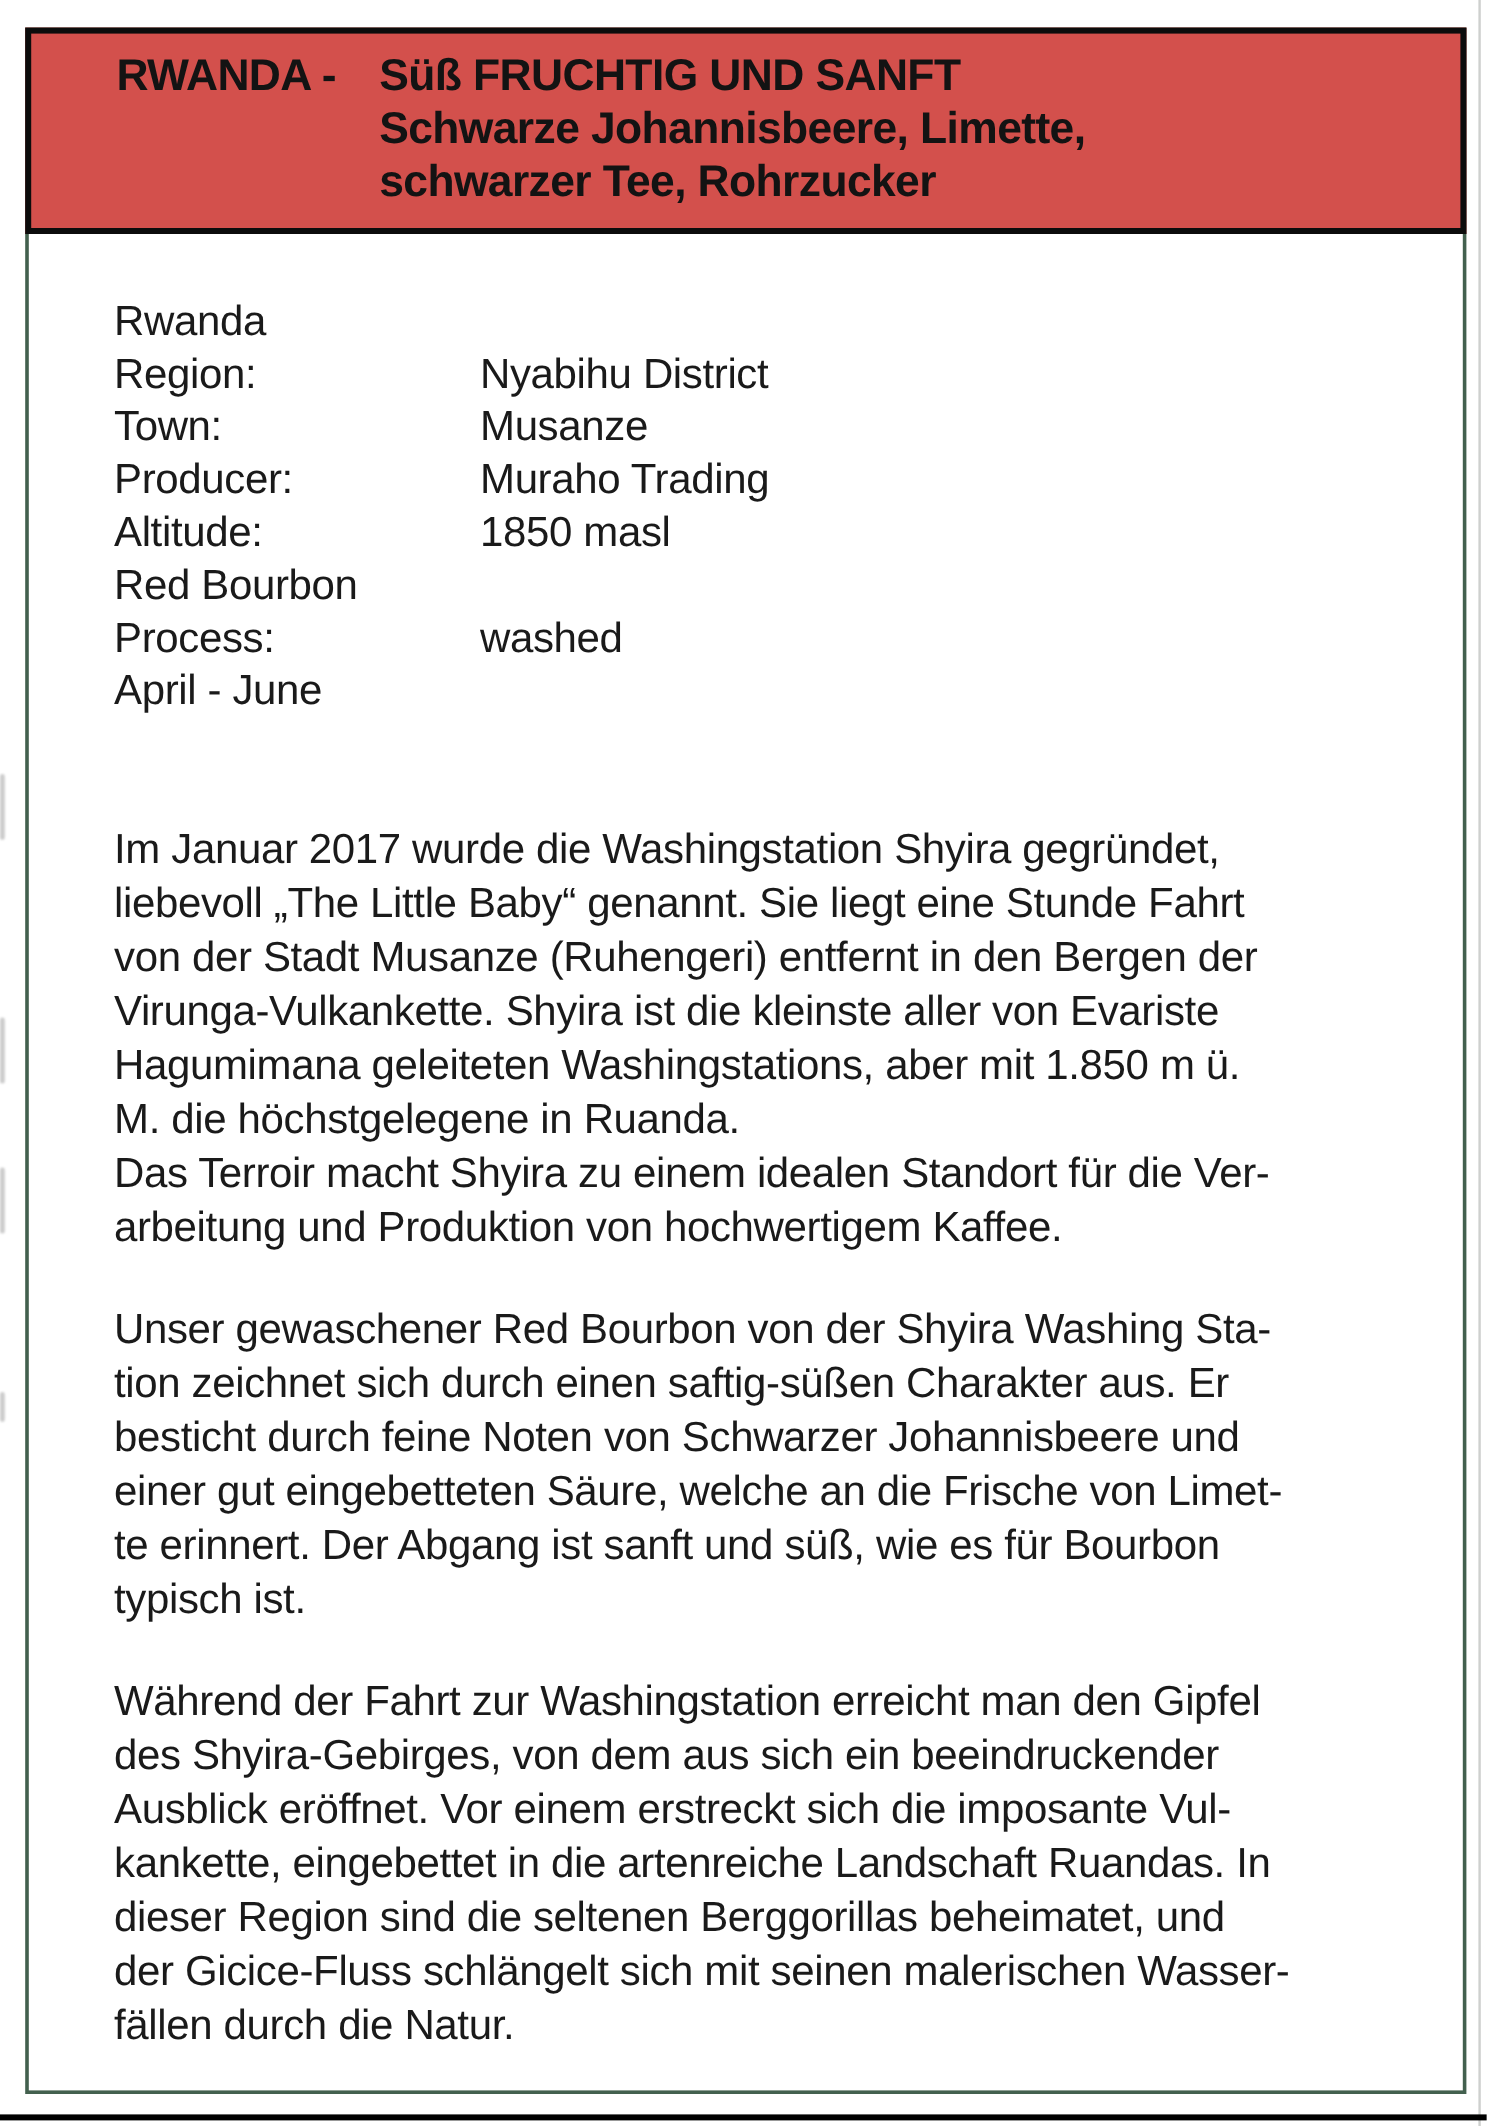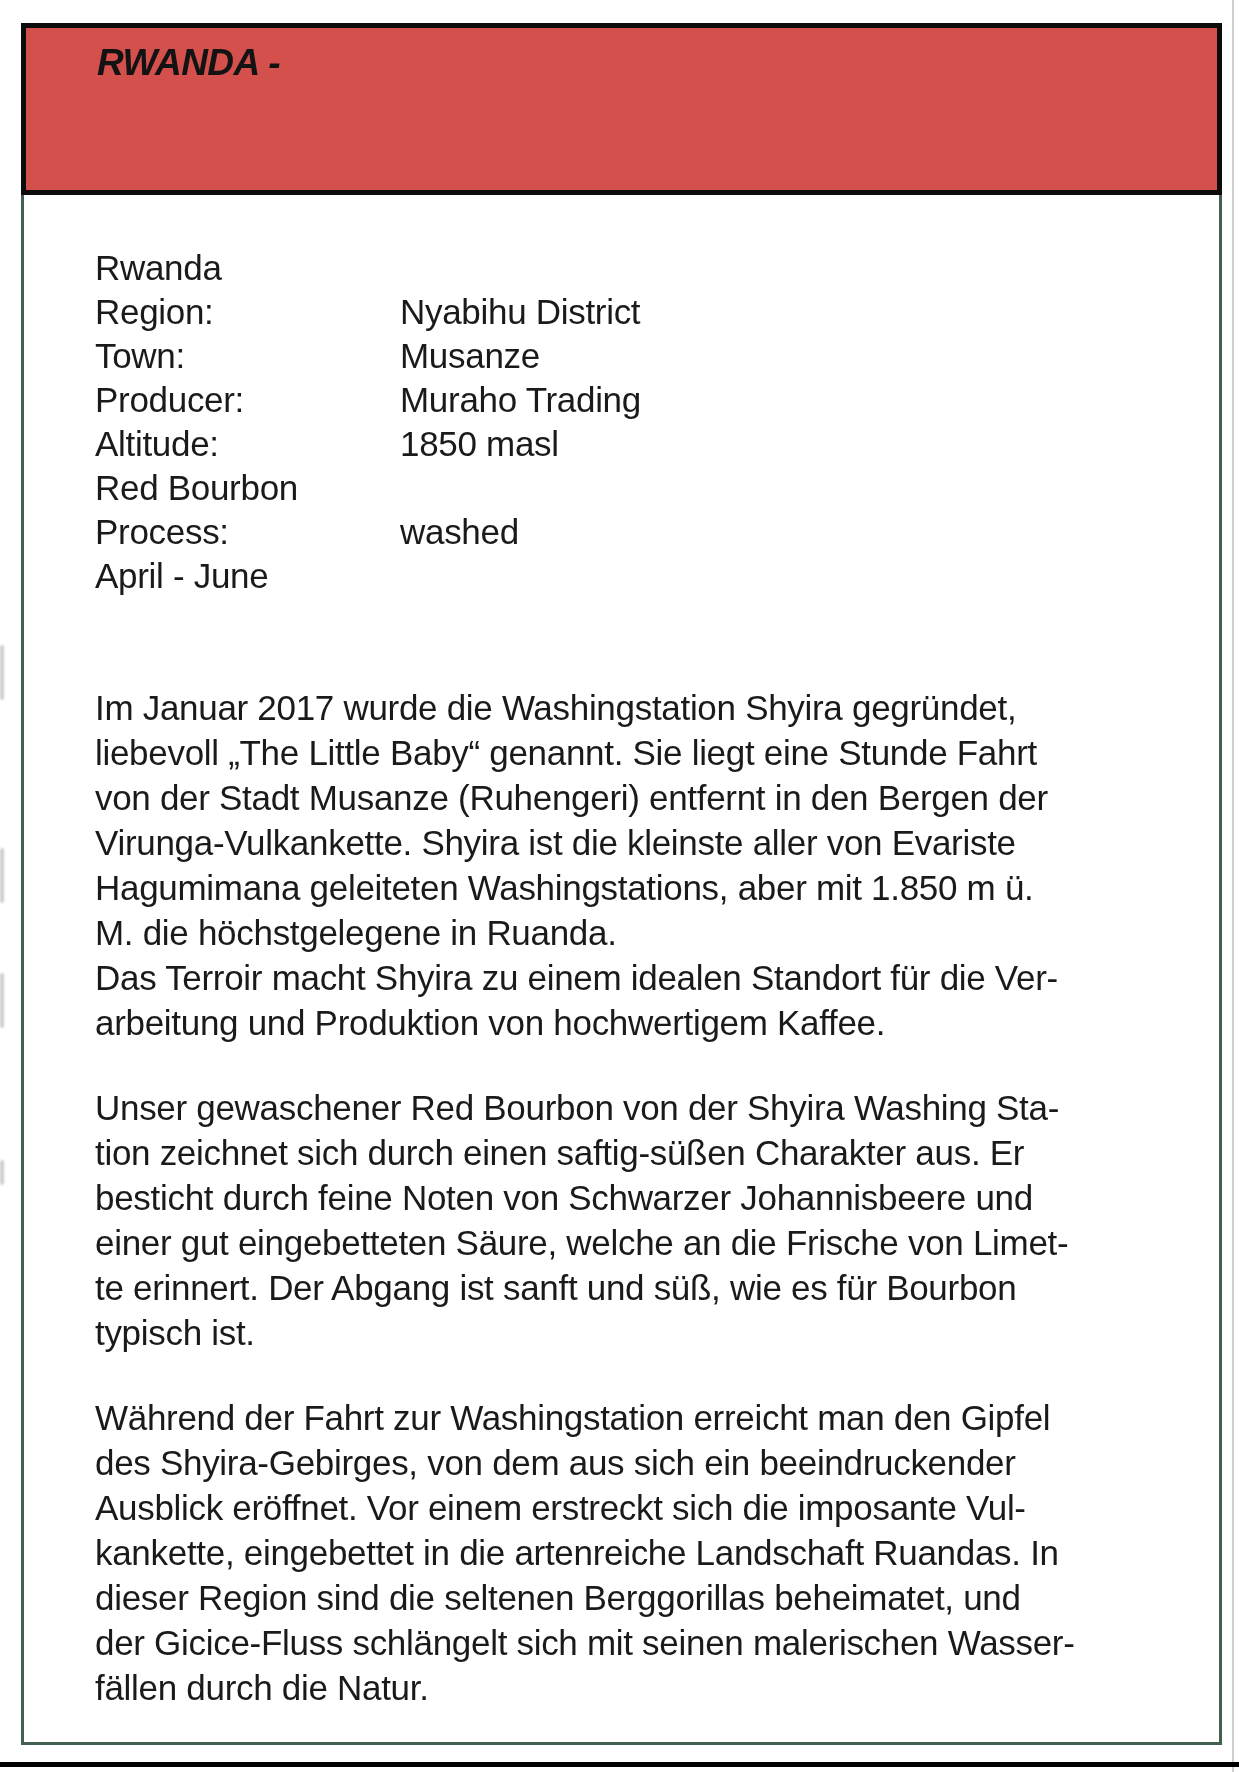--- a/index.html
+++ b/index.html
@@ -26,21 +26,20 @@
     border:3px solid var(--page_border);
     background:#ffffff;
   }
   
   .banner{
     position:absolute;left:21px;top:23px;
     width:1201px;height:172px;
     background:var(--banner_bg);
     border:5px solid var(--banner_border);
     z-index:2;
-    font-style:italic;
   }
   .banner-inner{
     display:flex;
     padding:13px 0 0 71px;
     font-weight:bold;
     font-size:37px;
     line-height:44px;
     letter-spacing:-0.5px;
     color:#131313;
   }
@@ -80,20 +79,23 @@
   .scan-mark.m4{top:1160px;height:25px;}
 </style>
 </head>
 <body>
 
 <div class="page-frame"></div>
 
 <div class="banner">
   <div class="banner-inner">
     <div class="banner-prefix">RWANDA -</div>
+    <div class="banner-lines">Süß FRUCHTIG UND SANFT
+Schwarze Johannisbeere, Limette,
+schwarzer Tee, Rohrzucker</div>
   </div>
 </div>
 
 <div class="facts">
 
     <div class="fact-row">
       <span class="fact-value">Rwanda</span>
     </div>
 
     <div class="fact-row">

